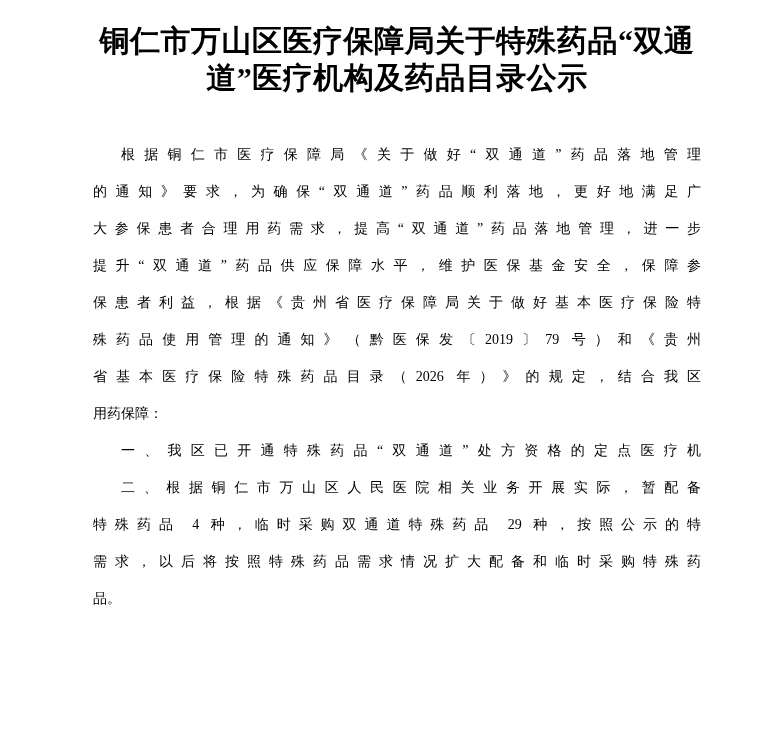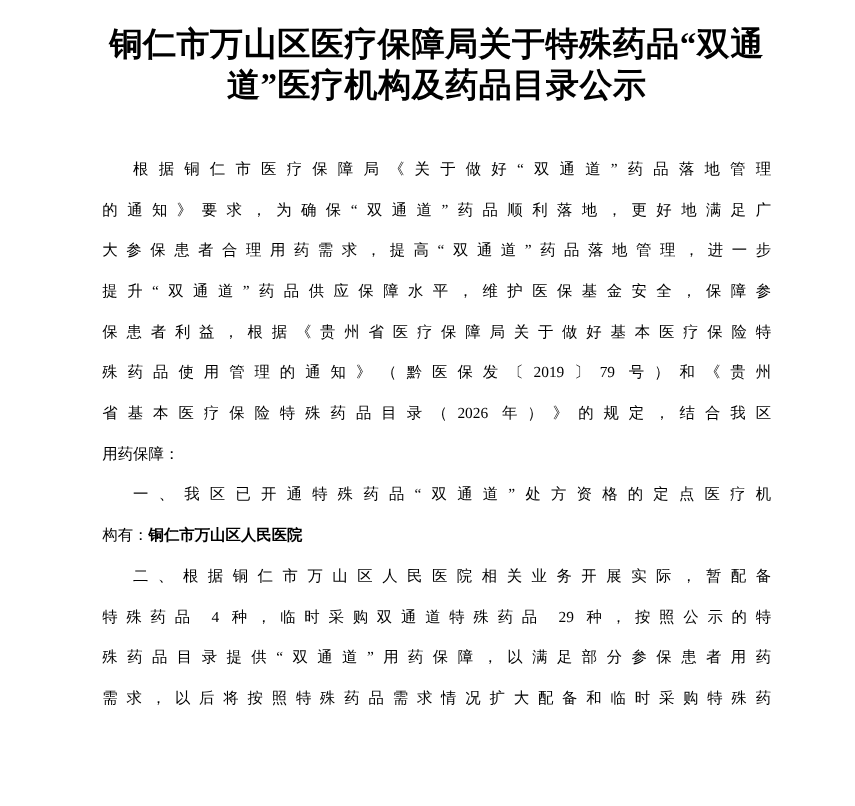--- a/index.html
+++ b/index.html
@@ -79,24 +79,22 @@
           <div class="line fill"><span class="seg">的通知》要求，为确保“双通道”药品顺利落地，更好地满足广</span></div>
           <div class="line fill"><span class="seg">大参保患者合理用药需求，提高“双通道”药品落地管理，进一步</span></div>
           <div class="line fill"><span class="seg">提升“双通道”药品供应保障水平，维护医保基金安全，保障参</span></div>
           <div class="line fill"><span class="seg">保患者利益，根据《贵州省医疗保障局关于做好基本医疗保险特</span></div>
           <div class="line fill"><span class="seg">殊药品使用管理的通知》（黔医保发〔2019〕79 号）和《贵州</span></div>
           <div class="line fill"><span class="seg">省基本医疗保险特殊药品目录（2026 年）》的规定，结合我区</span></div>
           <div class="line"><span class="seg">用药保障：</span></div>
         </div>
         <div class="paragraph">
           <div class="line indent fill"><span class="seg">一、我区已开通特殊药品“双通道”处方资格的定点医疗机</span></div>
-          <div class="line"><span class="seg">构有：</span><span class="seg bold">铜仁市万山区人民医院</span></div>
         </div>
         <div class="paragraph">
           <div class="line indent fill"><span class="seg">二、根据铜仁市万山区人民医院相关业务开展实际，暂配备</span></div>
           <div class="line fill"><span class="seg">特殊药品 4 种，临时采购双通道特殊药品 29 种，按照公示的特</span></div>
-          <div class="line fill"><span class="seg">殊药品目录提供“双通道”用药保障，以满足部分参保患者用药</span></div>
           <div class="line fill"><span class="seg">需求，以后将按照特殊药品需求情况扩大配备和临时采购特殊药</span></div>
           <div class="line"><span class="seg">品。</span></div>
         </div>
       </div>
   </div>
 </div>
 
 </body></html>

